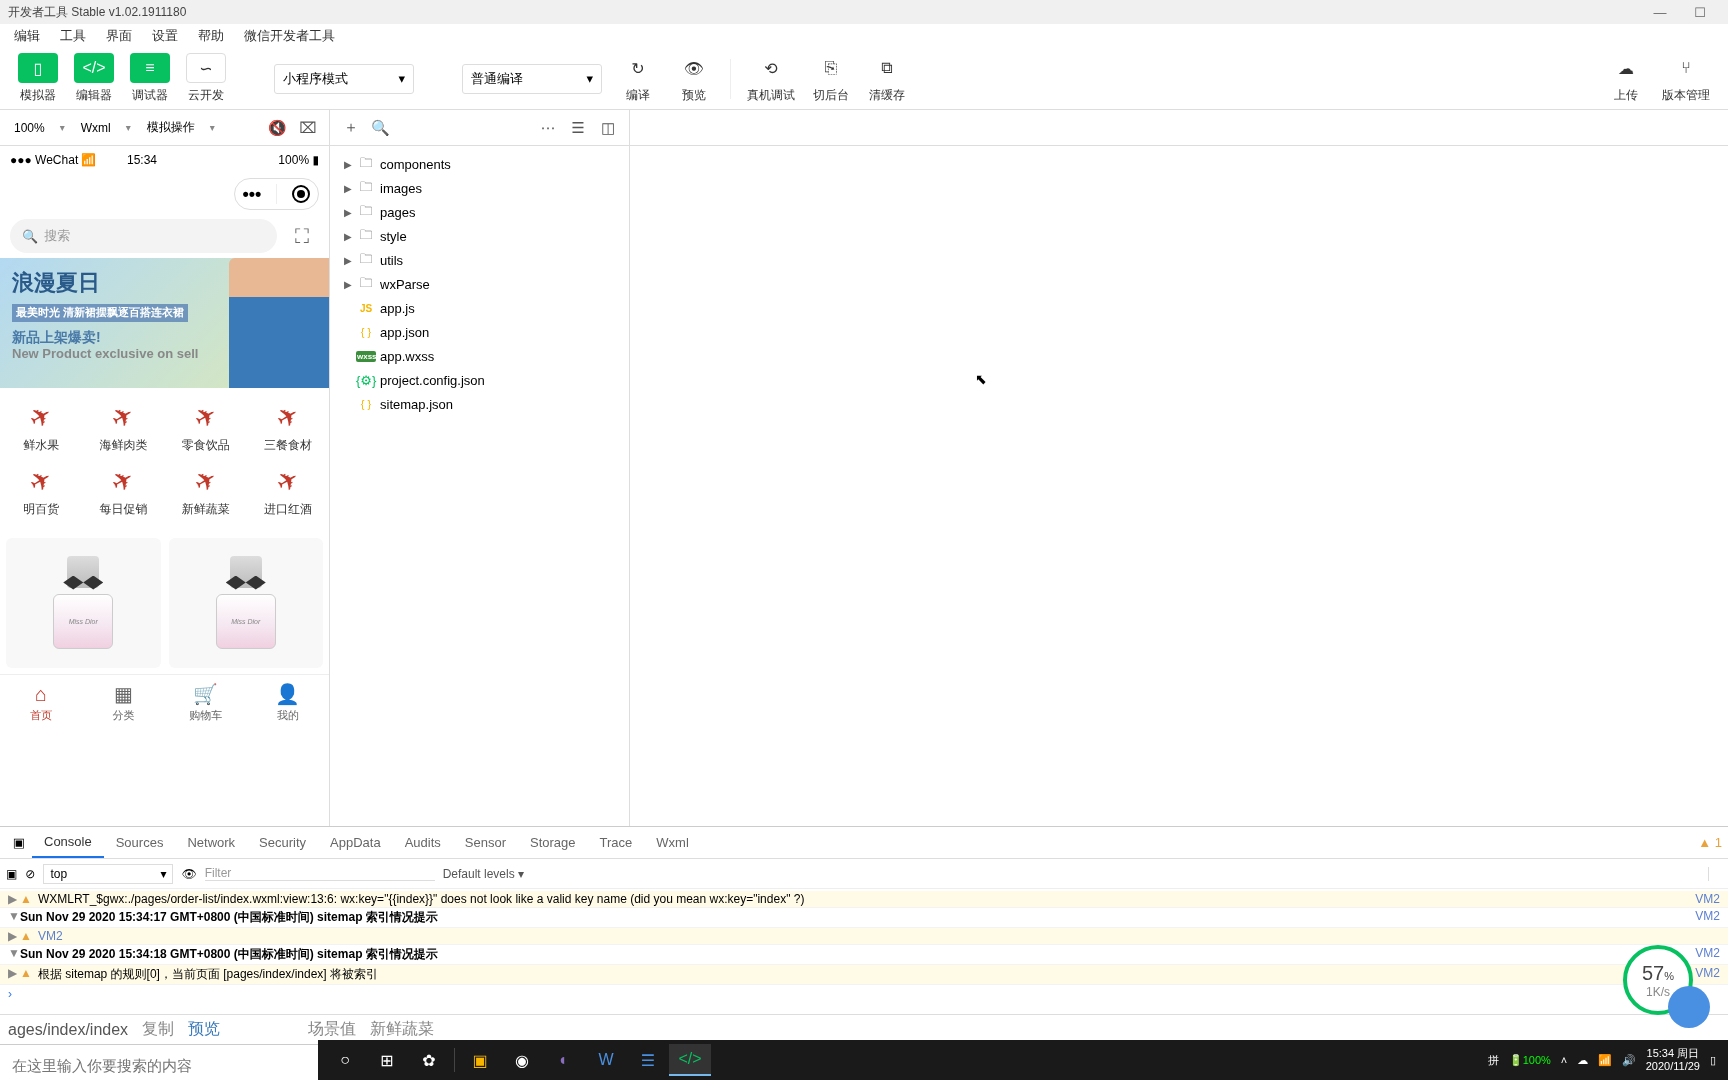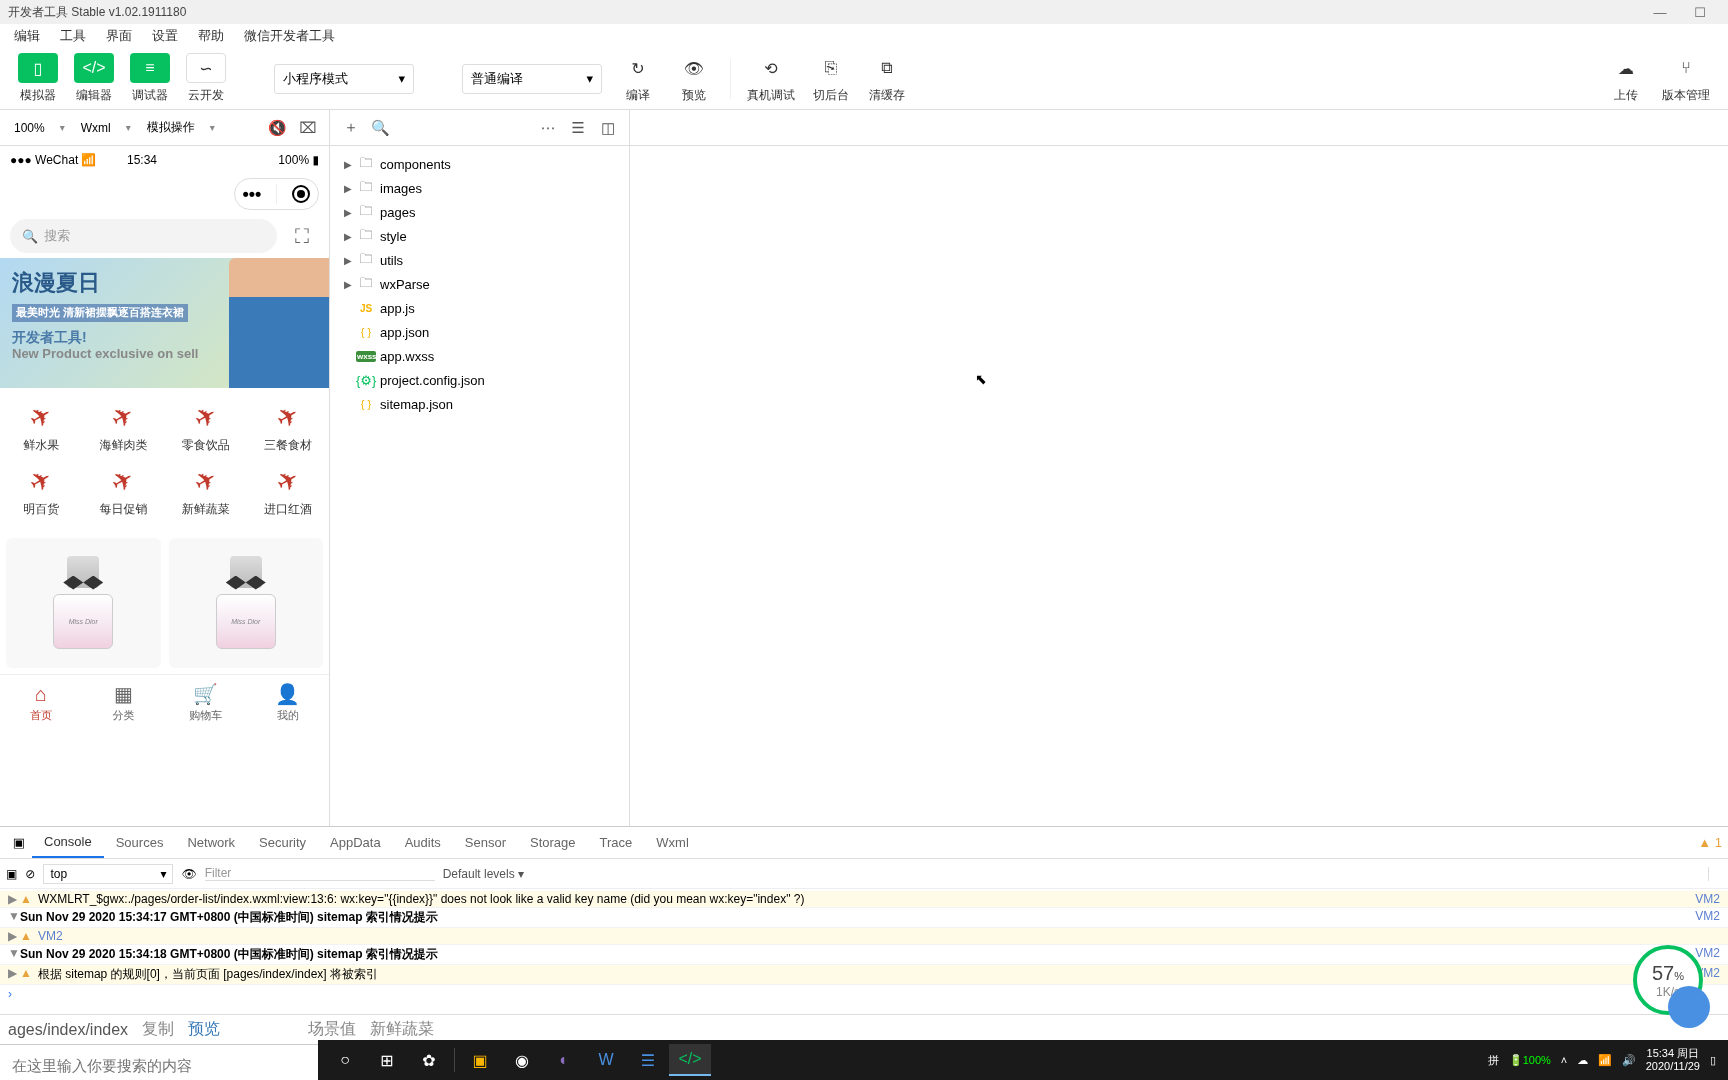--- a/index.html
+++ b/index.html
@@ -116,21 +116,21 @@
 
 
 .taskbar { position: fixed; bottom: 0; left: 318px; right: 0; height: 40px; background: #1a1a1a; display: flex; align-items: center; padding: 0 6px; color: #fff; font-size: 11px; }
 .taskbar .tbic { width: 42px; height: 32px; display: flex; align-items: center; justify-content: center; color: #fff; font-size: 16px; }
 .taskbar .tbic.active { background: #333; border-bottom: 2px solid #76b9ed;}
 .taskbar .tsep { width: 1px; height: 24px; background: #444; margin: 0 4px; }
 .taskbar .tray { margin-left: auto; display: flex; align-items: center; gap: 10px; padding-right: 6px; }
 .taskbar .clock { text-align: center; line-height: 1.2; }
 
 
-.perf { position: fixed; right: 25px; bottom: 65px; width: 70px; height: 70px; border-radius: 50%; border: 4px solid #07c160; display: flex; flex-direction: column; align-items: center; justify-content: center; background: #fff; }
+.perf { position: fixed; right: 35px; bottom: 65px; width: 70px; height: 70px; border-radius: 50%; border: 4px solid #07c160; display: flex; flex-direction: column; align-items: center; justify-content: center; background: #fff; }
 .perf .pct { font-size: 20px; color: #444; }
 .perf .sub { font-size: 12px; color: #888; }
 .bubble { position: fixed; right: 18px; bottom: 52px; width: 42px; height: 42px; border-radius: 50%; background: #4a90e2; }
 </style>
 </head>
 <body>
 
 <div class="titlebar">
   <span>开发者工具 Stable v1.02.1911180</span>
   <span class="spacer"></span>
@@ -273,21 +273,21 @@
         </div>
       </div>
       <div class="searchrow">
         <div class="searchbox">🔍 <span style="margin-left:6px">搜索</span></div>
         <div class="scanic">⛶</div>
       </div>
       <div class="banner">
         <div class="txt">
           <div>浪漫夏日</div>
           <div class="sub">最美时光 清新裙摆飘逐百搭连衣裙</div>
-          <div class="sub2">开发者工具!</div>
+          <div class="sub2">新品上架爆卖!</div>
           <div style="font-size:13px;color:#888">New Product exclusive on sell</div>
         </div>
         <div class="model"></div>
       </div>
       <div class="catgrid" id="catgrid">
             <div class="catitem">
               <div class="caticon">✈</div>
               <span>鲜水果</span>
             </div>
             <div class="catitem">

